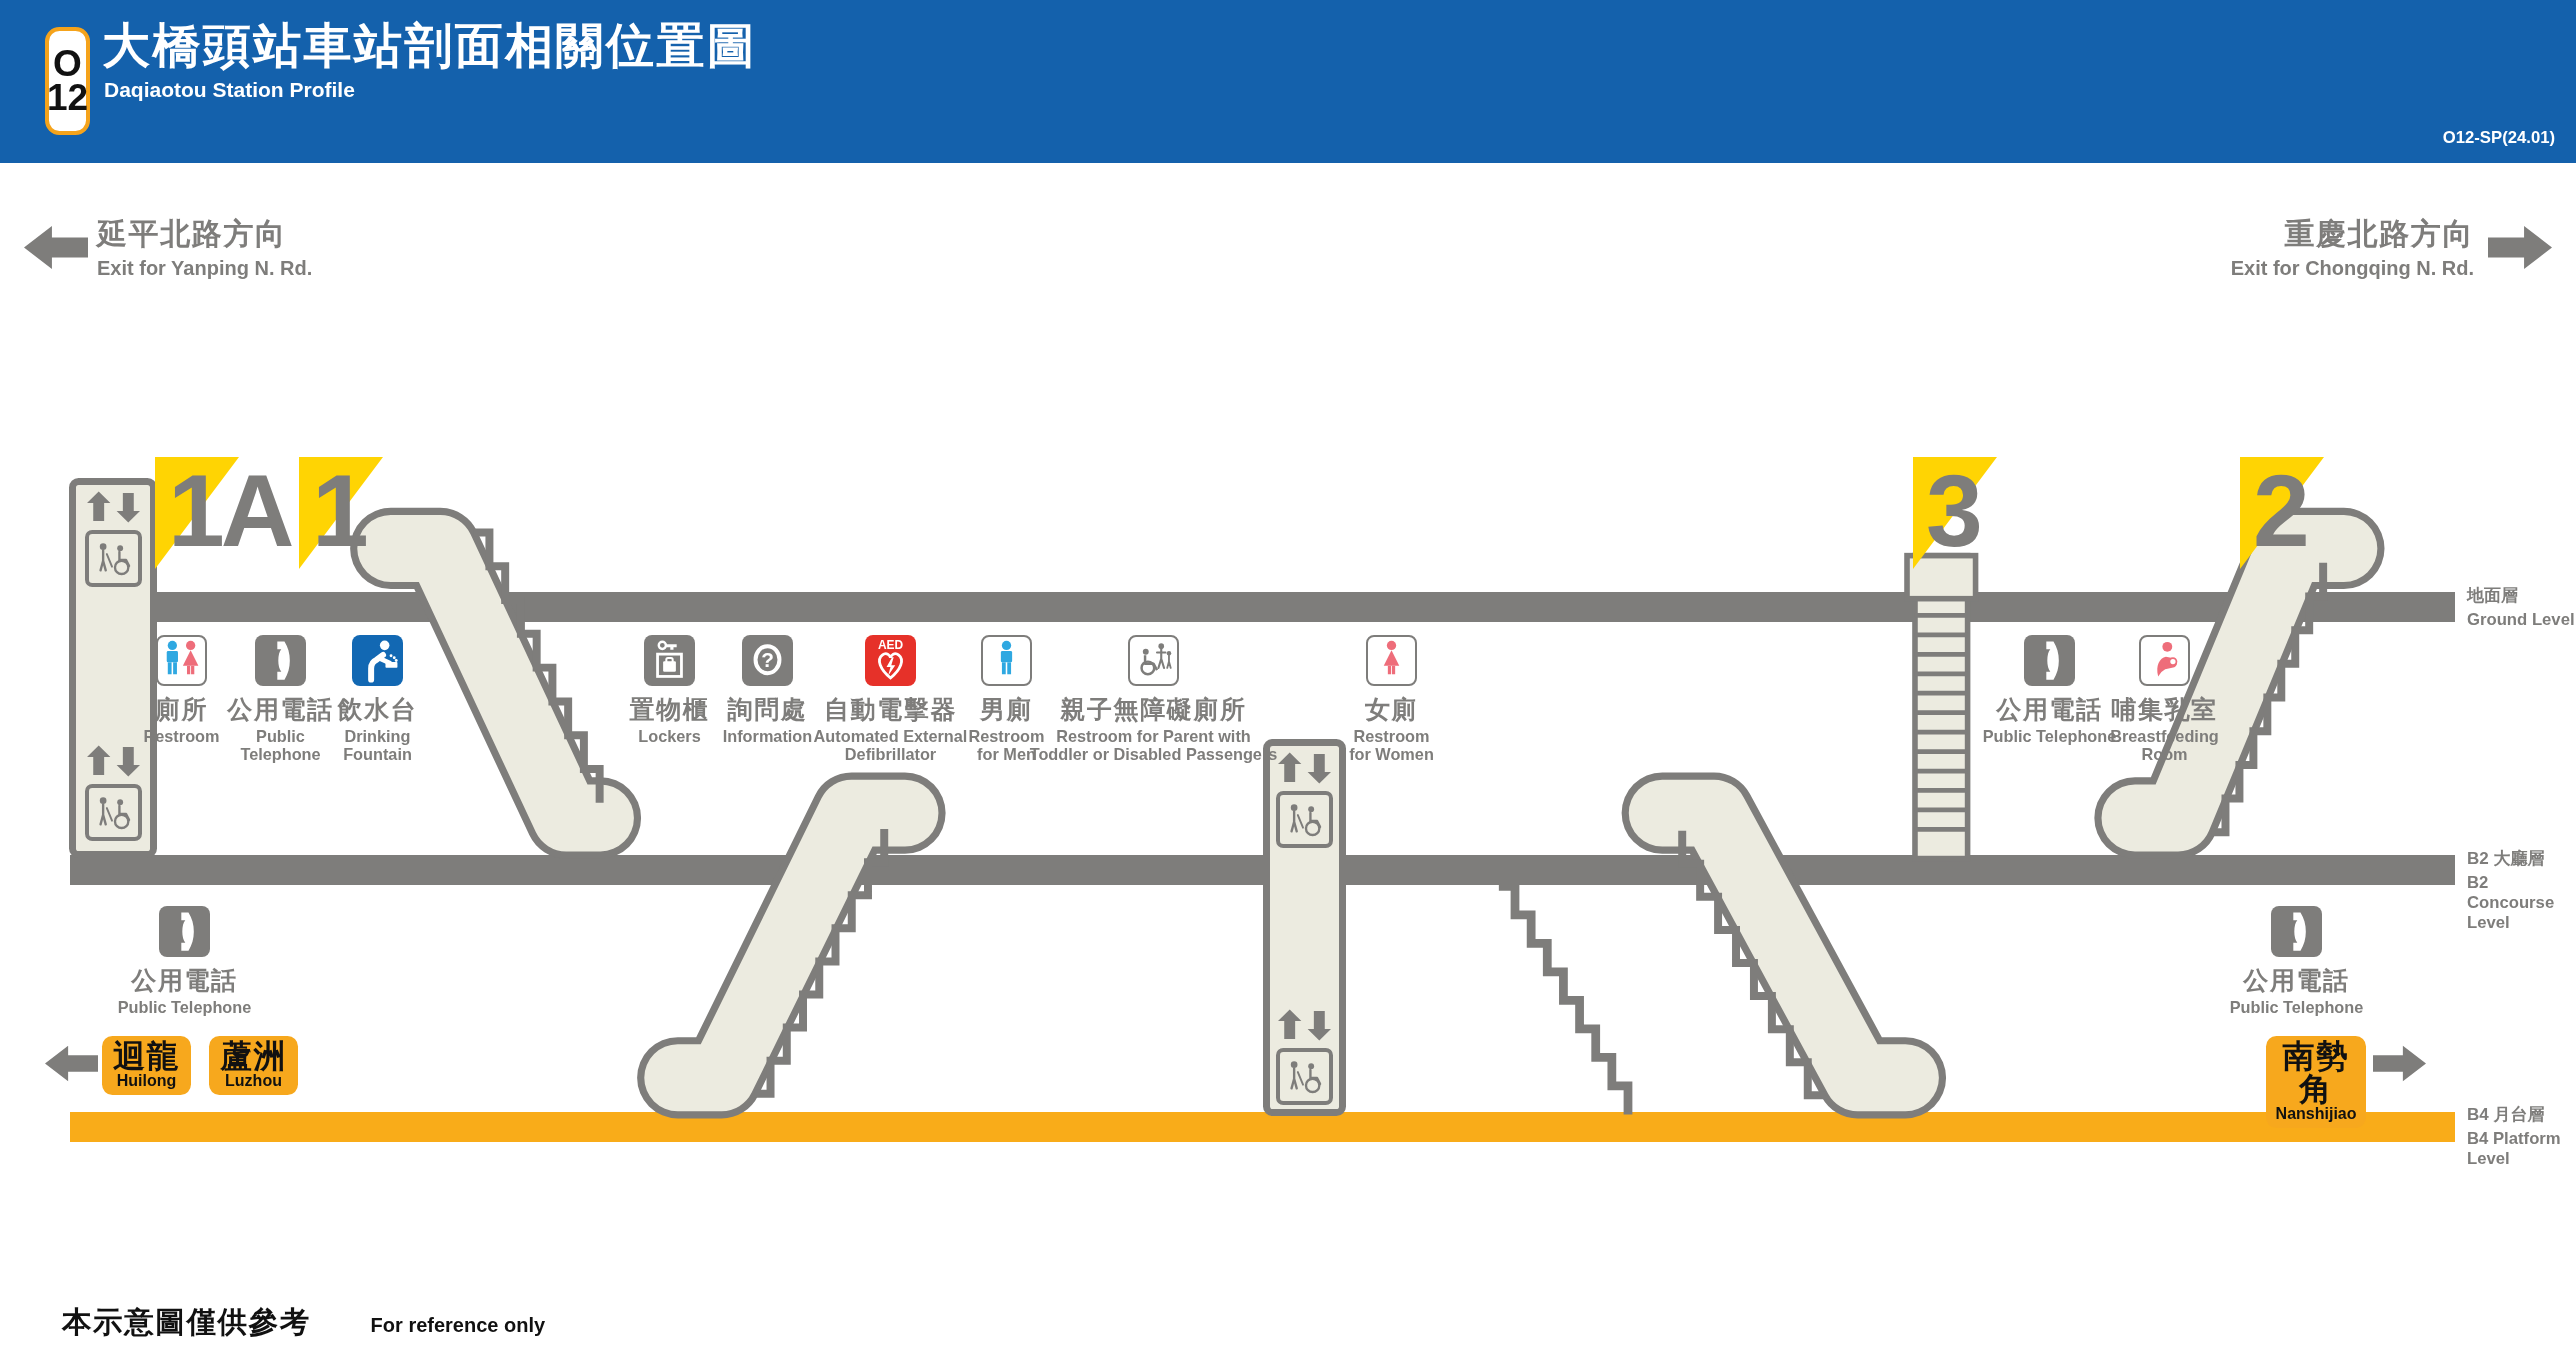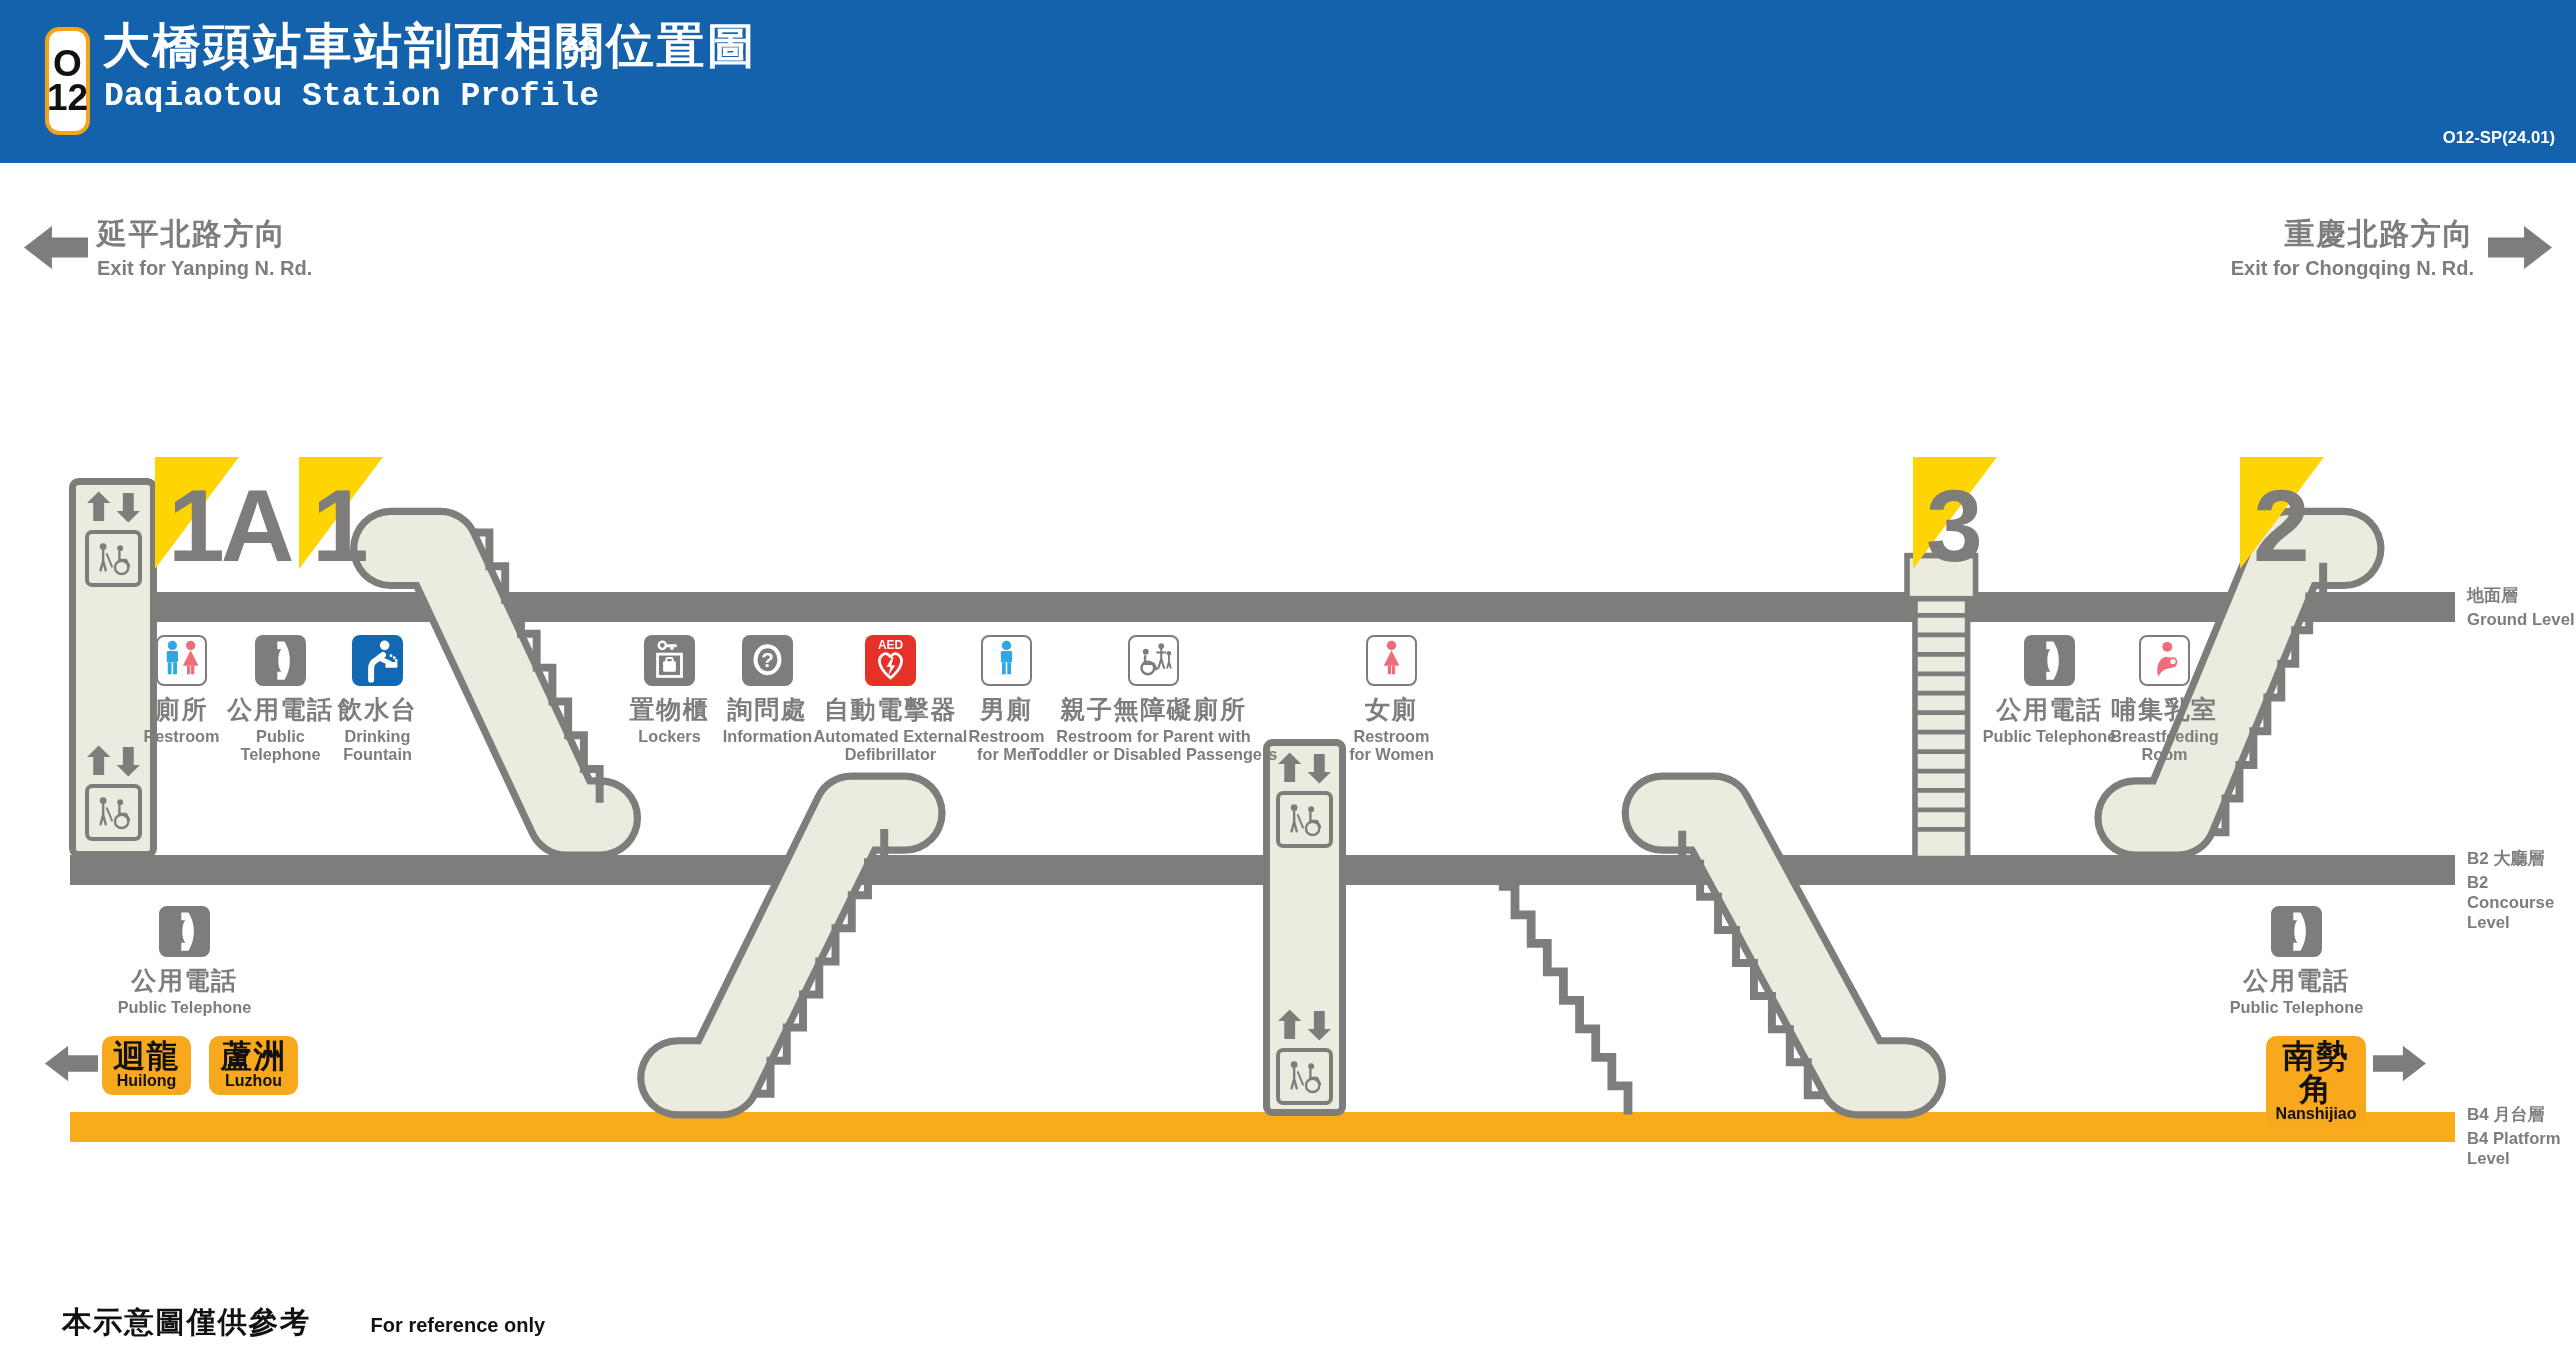--- a/index.html
+++ b/index.html
@@ -5,21 +5,21 @@
   html,body{margin:0;padding:0;background:#fff;}
   .scene{position:relative;width:2576px;height:1356px;background:#fff;overflow:hidden;
          font-family:"Liberation Sans","DejaVu Sans",sans-serif;}
   
   .header{position:absolute;left:0;top:0;width:2576px;height:163px;background:#1461AC;}
   .station-badge{position:absolute;left:45px;top:27px;width:45px;height:108px;background:#fff;
     border:4.8px solid #F5A31B;border-radius:14.4px;box-sizing:border-box;display:flex;flex-direction:column;
     align-items:center;justify-content:center;color:#111;font-weight:bold;line-height:0.92;}
   .station-badge .l1{font-size:37px;} .station-badge .l2{font-size:37px;}
   .title-zh{position:absolute;left:102px;top:14.4px;font-size:48px;font-weight:bold;color:#fff;letter-spacing:2.4px;}
-  .title-en{position:absolute;left:104px;top:78px;font-size:33px;font-weight:bold;color:#fff;font-family:Liberation Mono, monospace;}
+  .title-en{position:absolute;left:104px;top:78px;font-size:21px;font-weight:bold;color:#fff;}
   .sheet-code{position:absolute;right:21px;top:128px;font-size:16.7px;font-weight:bold;color:#fff;}
   
   .dir{position:absolute;top:214px;color:#7E7D7B;}
   .dir .zh{font-size:30px;font-weight:bold;letter-spacing:1.6px;}
   .dir .en{font-size:20px;font-weight:bold;margin-top:1.6px;}
   .dir-left{left:97px;} .dir-right{right:102px;text-align:right;}
   .dir-arrow{position:absolute;top:222px;}
   .dir-arrow.left{left:24px;} .dir-arrow.right{right:24px;}
   
   .level-bar{position:absolute;left:70px;width:2385px;height:30px;background:#7E7D7B;}
@@ -34,21 +34,21 @@
   .elevator{position:absolute;background:#ECEBE0;border:7.2px solid #7E7D7B;border-radius:9.6px;box-sizing:border-box;}
   #elevator-left{left:69px;top:478px;width:88px;height:380px;}
   #elevator-center{left:1263px;top:739px;width:83px;height:377px;}
   .ev-group{position:absolute;left:0;right:0;display:flex;flex-direction:column;align-items:center;}
   .ev-square{width:57px;height:57px;border:4.8px solid #7E7D7B;border-radius:7.2px;box-sizing:border-box;
     display:flex;align-items:center;justify-content:center;margin-top:4px;}
   
   .exit-flag{position:absolute;top:457px;width:84px;height:112px;background:#FFD403;
     clip-path:polygon(0 0,100% 0,0 100%);}
   .exit-num{position:absolute;top:457px;height:112px;line-height:108px;font-size:102px;font-weight:bold;
-    color:#7E7D7B;letter-spacing:-4px;margin-top:15px;}
+    color:#7E7D7B;letter-spacing:-4px;}
   
   .facility{position:absolute;width:303px;text-align:center;color:#7E7D7B;}
   .icon-box{width:51px;height:51px;margin:0 auto;border-radius:8px;position:relative;box-sizing:border-box;}
   .box-white{background:#fff;border:2.8px solid #7E7D7B;}
   .box-gray{background:#7E7D7B;} .box-blue{background:#1268B3;} .box-red{background:#E63129;}
   .facility .zh{font-size:25px;font-weight:bold;letter-spacing:1.6px;margin-top:7.2px;}
   .facility .en{font-size:16.3px;font-weight:bold;line-height:1.1;white-space:pre-line;margin-top:1.6px;}
   
   .dest-badge{position:absolute;top:1036px;background:#F7A81D;border-radius:10.4px;color:#111;
     text-align:center;padding:4px 9.6px 5.6px;box-sizing:border-box;}

